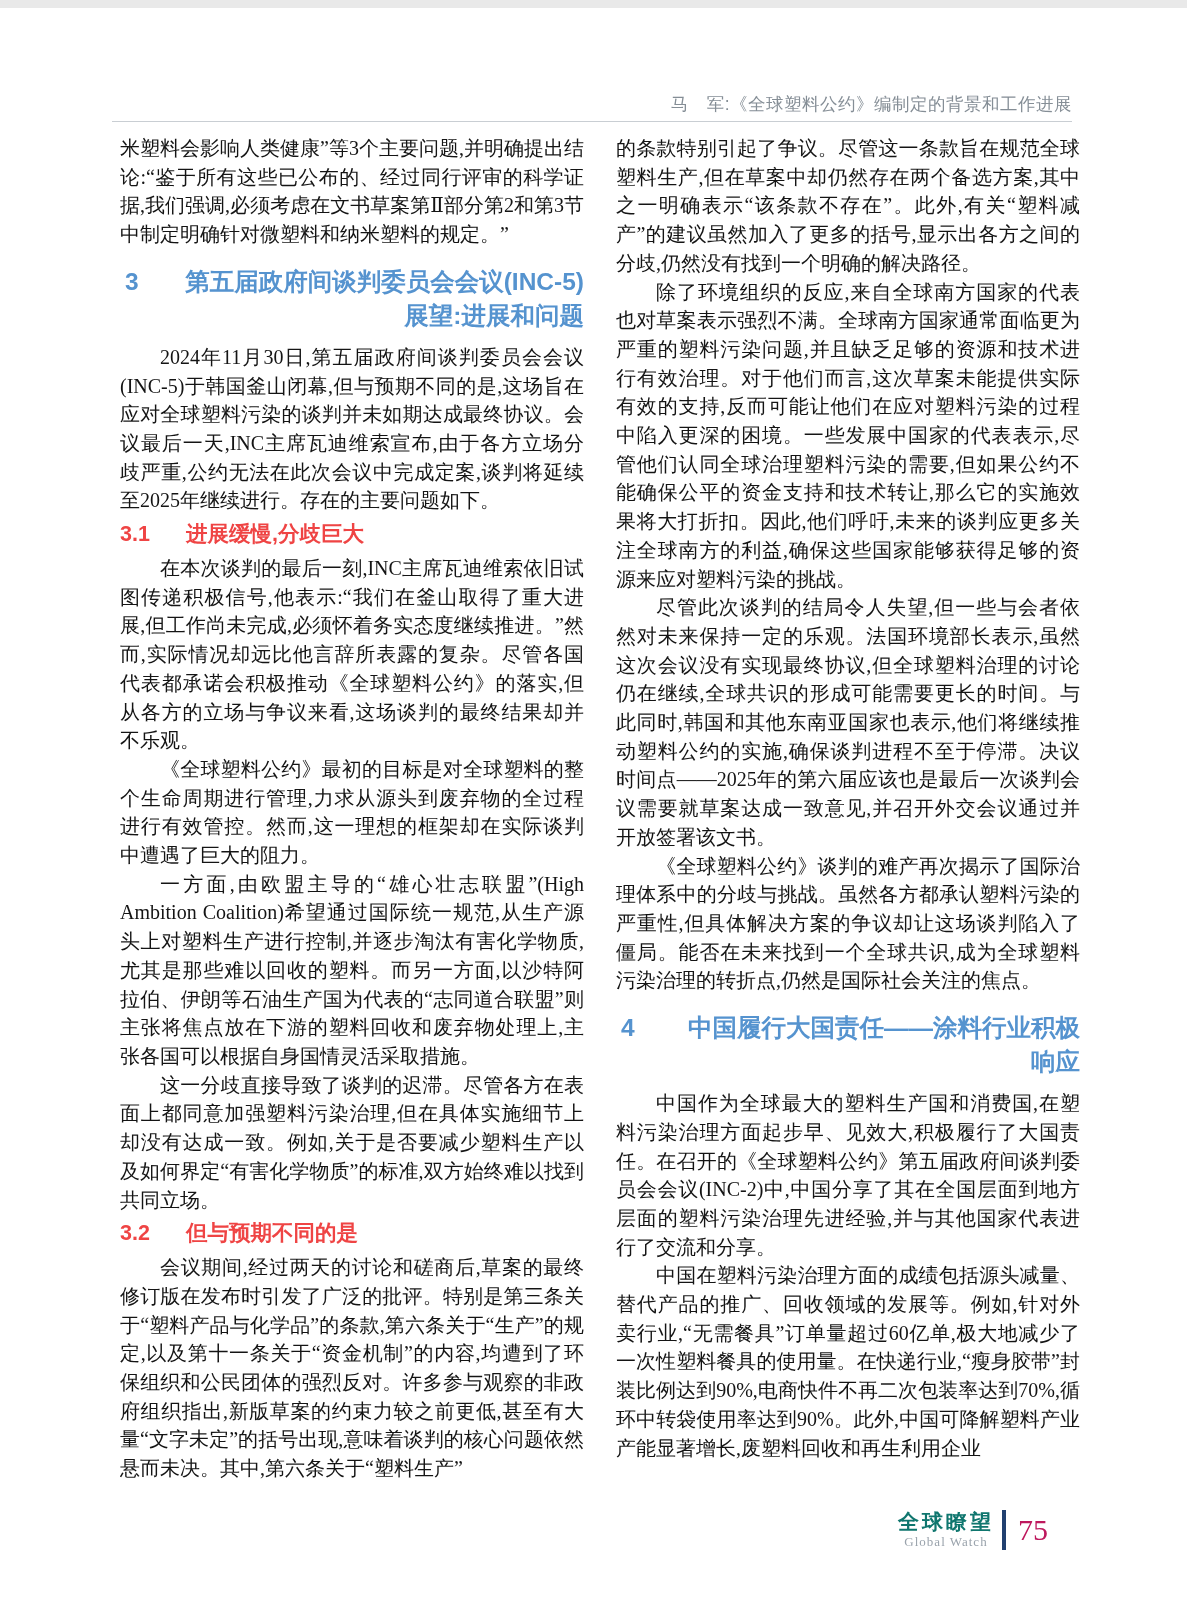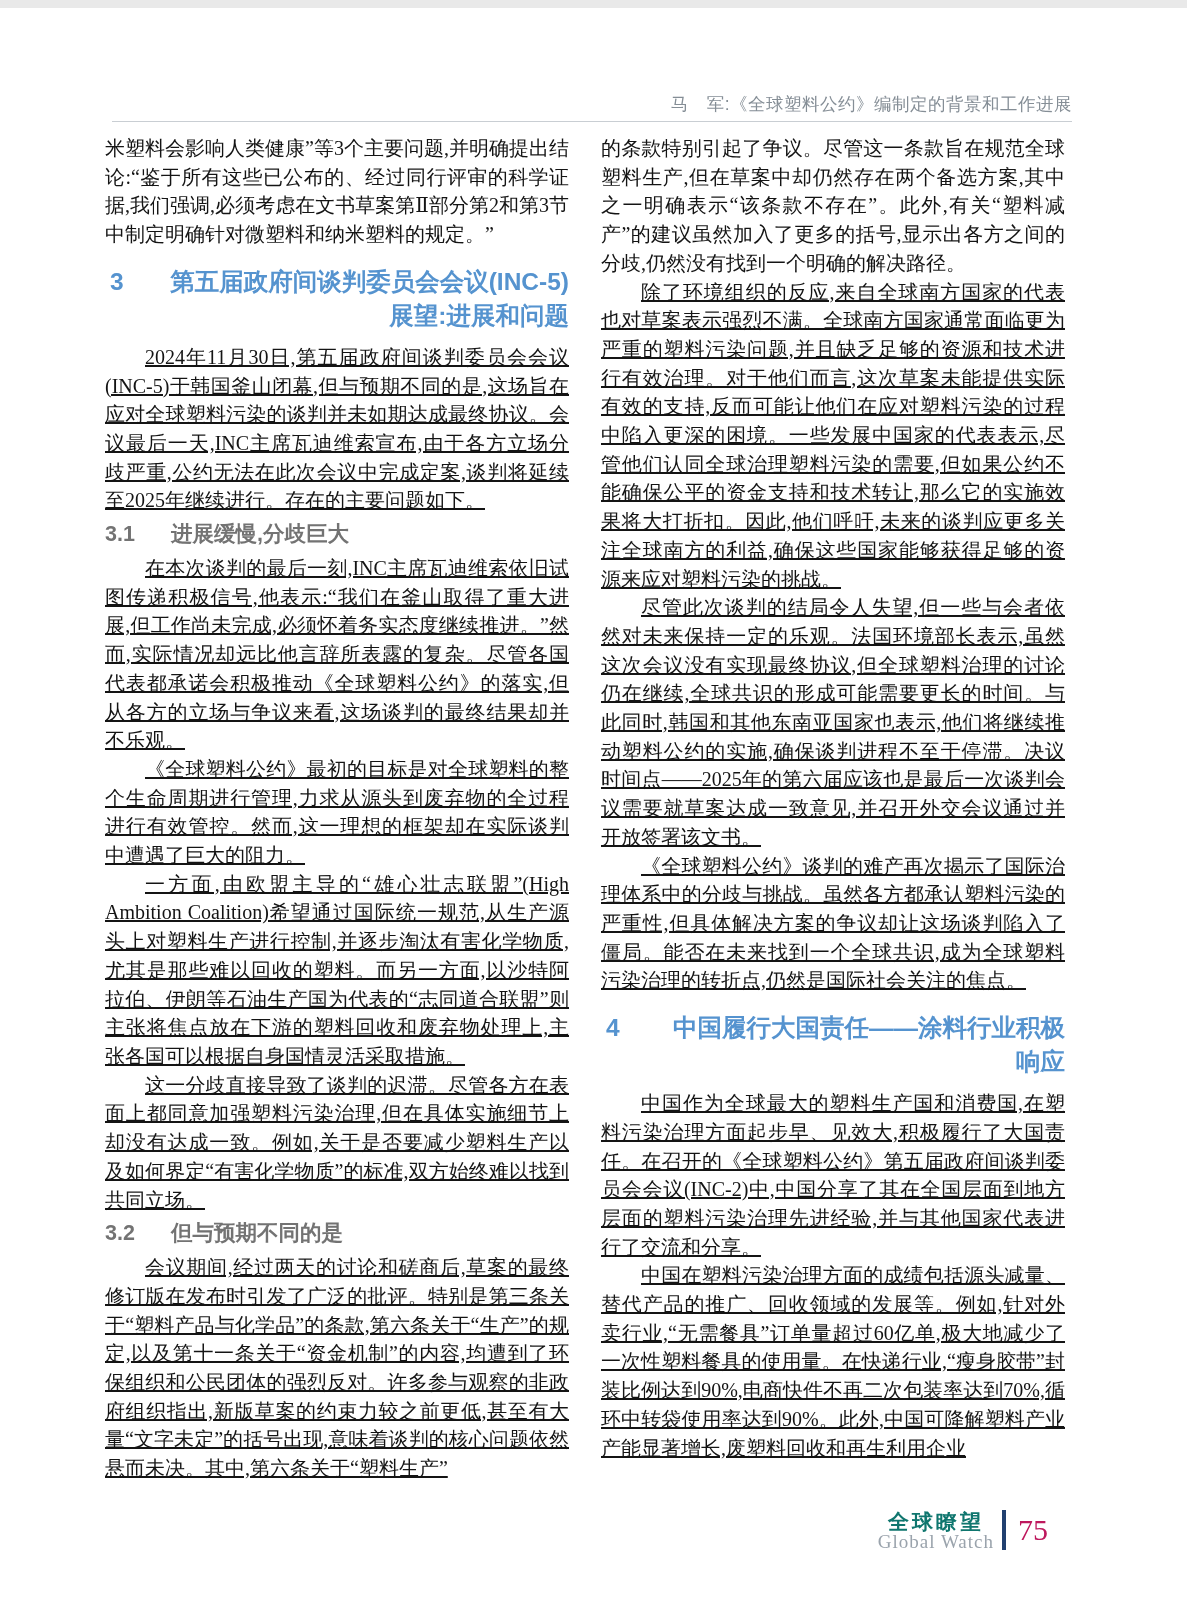--- a/index.html
+++ b/index.html
@@ -20,32 +20,32 @@
     font-size:17.5px;line-height:20px;
     color:#858E96;
     letter-spacing:0.5px;
   }
   .header-rule{
     position:absolute;top:113px;left:112px;width:960px;
     border-top:1.5px solid #C9CED3;
   }
   
   .columns{
-    position:absolute;top:126px;left:105px;width:960px;height:1370px;
+    position:absolute;top:126px;left:120px;width:960px;height:1370px;
     display:flex;gap:32px;overflow:hidden;
   }
   .col{width:464px;flex:none;}
   .col p{
     margin:0;
     font-size:20px;
     line-height:28.7px;
     text-align:justify;
     text-justify:inter-ideograph;
   }
-  .col p.ind{text-indent:2em;text-decoration:underline;}
+  .col p.ind{text-indent:2em;}
   
   .h-sec{
     display:flex;
     margin:16px 0 10px 0;
     font-family:"Liberation Sans","DejaVu Sans",sans-serif;
     font-weight:700;
     font-size:24.5px;
     line-height:34px;
     color:#5593CF;
     text-align:left;
@@ -53,38 +53,38 @@
   .h-sec .num{flex:none;width:52px;padding-left:5px;box-sizing:border-box;}
   .h-sec .ht{flex:1;text-align:right;}
   
   .h-sub{
     display:flex;
     margin:4px 0 5px 0;
     font-family:"Liberation Sans","DejaVu Sans",sans-serif;
     font-weight:700;
     font-size:21.5px;
     line-height:30px;
-    color:#737373;
+    color:#ef4444;
   }
   .h-sub .num{flex:none;width:66px;}
   .h-sub .ht{flex:1;}
   
   .footer{
     position:absolute;top:1502px;right:139px;
     display:flex;align-items:center;
   }
   .f-left{text-align:center;}
   .f-cn{
     font-family:"Liberation Sans","DejaVu Sans",sans-serif;
     font-weight:700;font-size:21px;line-height:24px;
     color:#0f766e;letter-spacing:3px;
   }
   .f-en{
     font-family:"Liberation Serif","DejaVu Serif",serif;
-    font-size:19px;line-height:16px;color:#9AA3AC;
+    font-size:13px;line-height:16px;color:#9AA3AC;
     letter-spacing:1px;
   }
   .f-bar{
     width:4px;height:40px;background:#21406F;
     margin:0 12px 0 8px;flex:none;
   }
   .f-num{
     font-family:"Liberation Serif","DejaVu Serif",serif;
     font-size:30px;color:#be185d;line-height:40px;
   }

